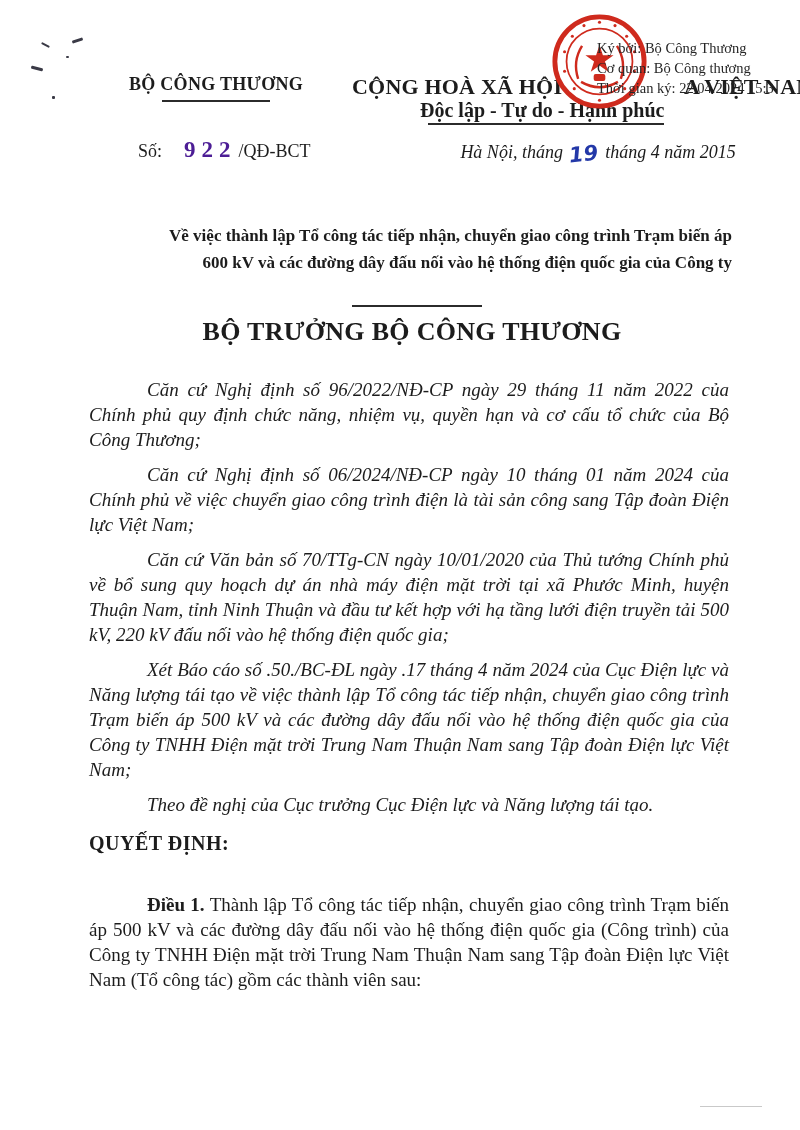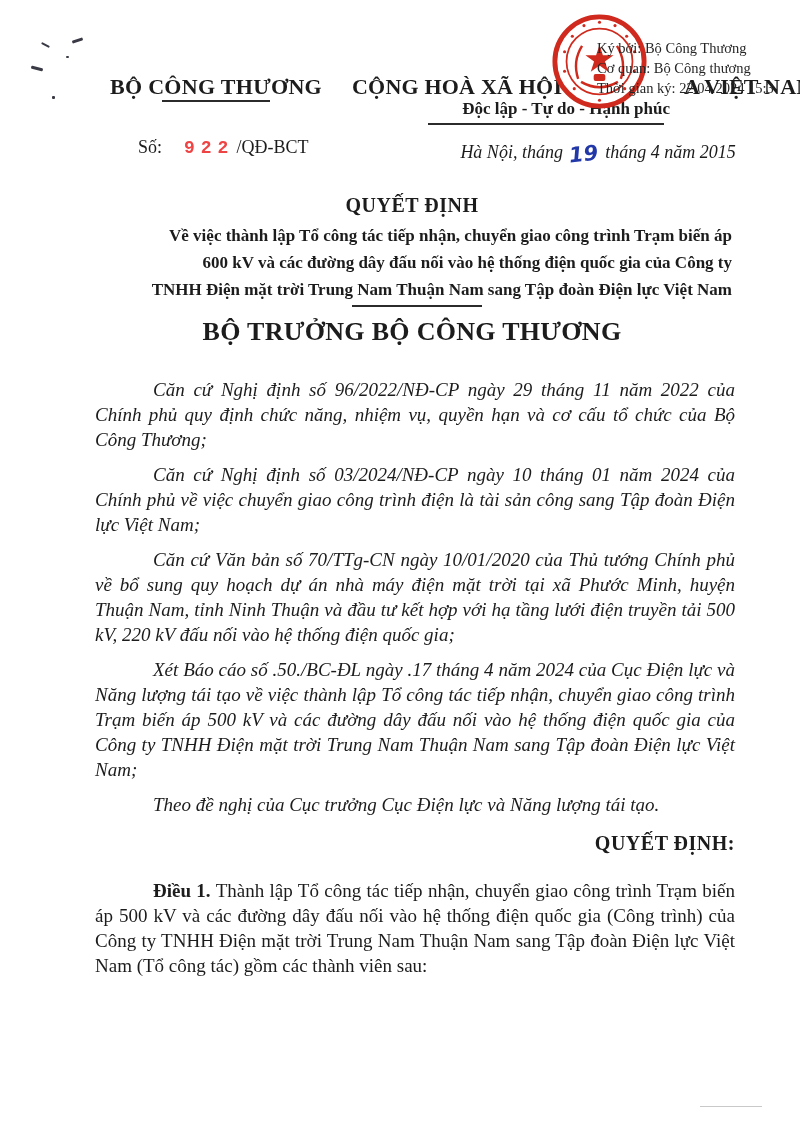--- a/index.html
+++ b/index.html
@@ -8,39 +8,39 @@
     width:800px; height:1130px;
     background:#ffffff;
     overflow:hidden;
     font-family:"Liberation Serif", serif;
     color:#1c1c1c;
   }
   .abs { position:absolute; }
   
   .org-name {
     left:100px; top:74px; width:232px;
-    text-align:center; font-weight:bold; font-size:22px; letter-spacing:0.3px;
+    text-align:center; font-weight:bold; font-size:18px; letter-spacing:0.3px;
     white-space:nowrap;
   }
   .org-rule { left:162px; top:100px; width:108px; height:2px; background:#2b2b2b; }
   .national-line {
     left:352px; top:74px; white-space:nowrap;
     font-weight:bold; font-size:22px; letter-spacing:0.2px; z-index:1;
   }
   .seal-gap { display:inline-block; width:100px; }
   .motto {
-    left:420px; top:99px; width:250px; text-align:right;
-    font-weight:bold; font-size:17px; white-space:nowrap;
+    left:420px; top:99px; width:250px; text-align:left;
+    font-weight:bold; font-size:20px; white-space:nowrap;
   }
   .motto-rule { left:428px; top:123px; width:236px; height:1.5px; background:#2b2b2b; }
   .doc-number { left:138px; top:137px; font-size:18px; white-space:nowrap; }
   .stamp-digits {
-    font-family:Liberation Mono, monospace;
-    font-weight:bold; font-size:18px; letter-spacing:6px;
-    padding:0 2px 0 22px; color:#ef4444;
+    font-family:Liberation Serif, serif;
+    font-weight:bold; font-size:23px; letter-spacing:6px;
+    padding:0 2px 0 22px; color:#4c1d95;
   }
   .date-line {
     left:448px; top:139px; width:300px; text-align:center;
     font-style:italic; font-size:18px; white-space:nowrap;
   }
   .hand-day {
     display:inline-block; color:#2338a8;
     font-family:"DejaVu Sans", sans-serif;
     font-style:italic; font-weight:bold; font-size:21px;
     transform:rotate(-6deg); position:relative; top:3px; margin:0 2px;
@@ -53,25 +53,25 @@
   }
   
   .doc-type { left:92px; top:194px; width:640px; text-align:center;
     font-weight:bold; font-size:20px; letter-spacing:0.5px; }
   .subject { left:92px; top:222px; width:640px; text-align:right;
     font-weight:bold; font-size:17px; line-height:27px; }
   .title-rule { left:352px; top:305px; width:130px; height:2px; background:#2b2b2b; }
   .authority { left:92px; top:317px; width:640px; text-align:center;
     font-weight:bold; font-size:26px; letter-spacing:0.3px; }
   
-  .body-block { left:95px; top:377px; width:640px; font-size:19px; line-height:25px; }
+  .body-block { left:89px; top:377px; width:640px; font-size:19px; line-height:25px; }
   .body-block p { margin:0 0 10px 0; text-indent:58px; text-align:justify; }
   .preamble-p { font-style:italic; }
-  .decision-heading { text-align:right; font-weight:bold; font-size:20px;
-    margin:14px 0 22px 0; letter-spacing:0.5px; }
+  .decision-heading { text-align:left; font-weight:bold; font-size:20px;
+    margin:14px 0 36px 0; letter-spacing:0.5px; }
   .article-label { font-weight:bold; }
   
   .speck { position:absolute; background:#3a3a46; border-radius:1px; }
   .faint-line { left:700px; top:1106px; width:62px; height:1px; background:#c9c9c9; }
 </style>
 </head>
 <body>
 
 <div class="page">
 
@@ -125,32 +125,30 @@
       <circle cx="50" cy="90" r="1.6" fill="#cf2a1d"></circle>
     </svg>
   </div>
 
   <div class="abs sig-overlay">
     <div>Ký bởi: Bộ Công Thương</div>
     <div>Cơ quan: Bộ Công thương</div>
     <div>Thời gian ký: 22.04.2024 15:3</div>
   </div>
 
-  <div class="abs doc-type">QUYẾT ĐỊNH</div>
   <div class="abs subject">
     <div>Về việc thành lập Tổ công tác tiếp nhận, chuyển giao công trình Trạm biến áp</div>
     <div>600 kV và các đường dây đấu nối vào hệ thống điện quốc gia của Công ty</div>
-    <div>TNHH Điện mặt trời Trung Nam Thuận Nam sang Tập đoàn Điện lực Việt Nam</div>
   </div>
   <div class="abs title-rule"></div>
   <div class="abs authority">BỘ TRƯỞNG BỘ CÔNG THƯƠNG</div>
 
   <div class="abs body-block">
     <p class="preamble-p">Căn cứ Nghị định số 96/2022/NĐ-CP ngày 29 tháng 11 năm 2022 của Chính phủ quy định chức năng, nhiệm vụ, quyền hạn và cơ cấu tổ chức của Bộ Công Thương;</p>
-    <p class="preamble-p">Căn cứ Nghị định số 03/2024/NĐ-CP ngày 10 tháng 01 năm 2024 của Chính phủ về việc chuyển giao công trình điện là tài sản công sang Tập đoàn Điện lực Việt Nam;</p>
+    <p class="preamble-p">Căn cứ Nghị định số 06/2024/NĐ-CP ngày 10 tháng 01 năm 2024 của Chính phủ về việc chuyển giao công trình điện là tài sản công sang Tập đoàn Điện lực Việt Nam;</p>
     <p class="preamble-p">Căn cứ Văn bản số 70/TTg-CN ngày 10/01/2020 của Thủ tướng Chính phủ về bổ sung quy hoạch dự án nhà máy điện mặt trời tại xã Phước Minh, huyện Thuận Nam, tỉnh Ninh Thuận và đầu tư kết hợp với hạ tầng lưới điện truyền tải 500 kV, 220 kV đấu nối vào hệ thống điện quốc gia;</p>
     <p class="preamble-p">Xét Báo cáo số .50./BC-ĐL ngày .17 tháng 4 năm 2024 của Cục Điện lực và Năng lượng tái tạo về việc thành lập Tổ công tác tiếp nhận, chuyển giao công trình Trạm biến áp 500 kV và các đường dây đấu nối vào hệ thống điện quốc gia của Công ty TNHH Điện mặt trời Trung Nam Thuận Nam sang Tập đoàn Điện lực Việt Nam;</p>
     <p class="preamble-p">Theo đề nghị của Cục trưởng Cục Điện lực và Năng lượng tái tạo.</p>
 
     <div class="decision-heading">QUYẾT ĐỊNH:</div>
 
     <p><span class="article-label">Điều 1.</span><span> Thành lập Tổ công tác tiếp nhận, chuyển giao công trình Trạm biến áp 500 kV và các đường dây đấu nối vào hệ thống điện quốc gia (Công trình) của Công ty TNHH Điện mặt trời Trung Nam Thuận Nam sang Tập đoàn Điện lực Việt Nam (Tổ công tác) gồm các thành viên sau:</span></p>
 
   </div>
 

